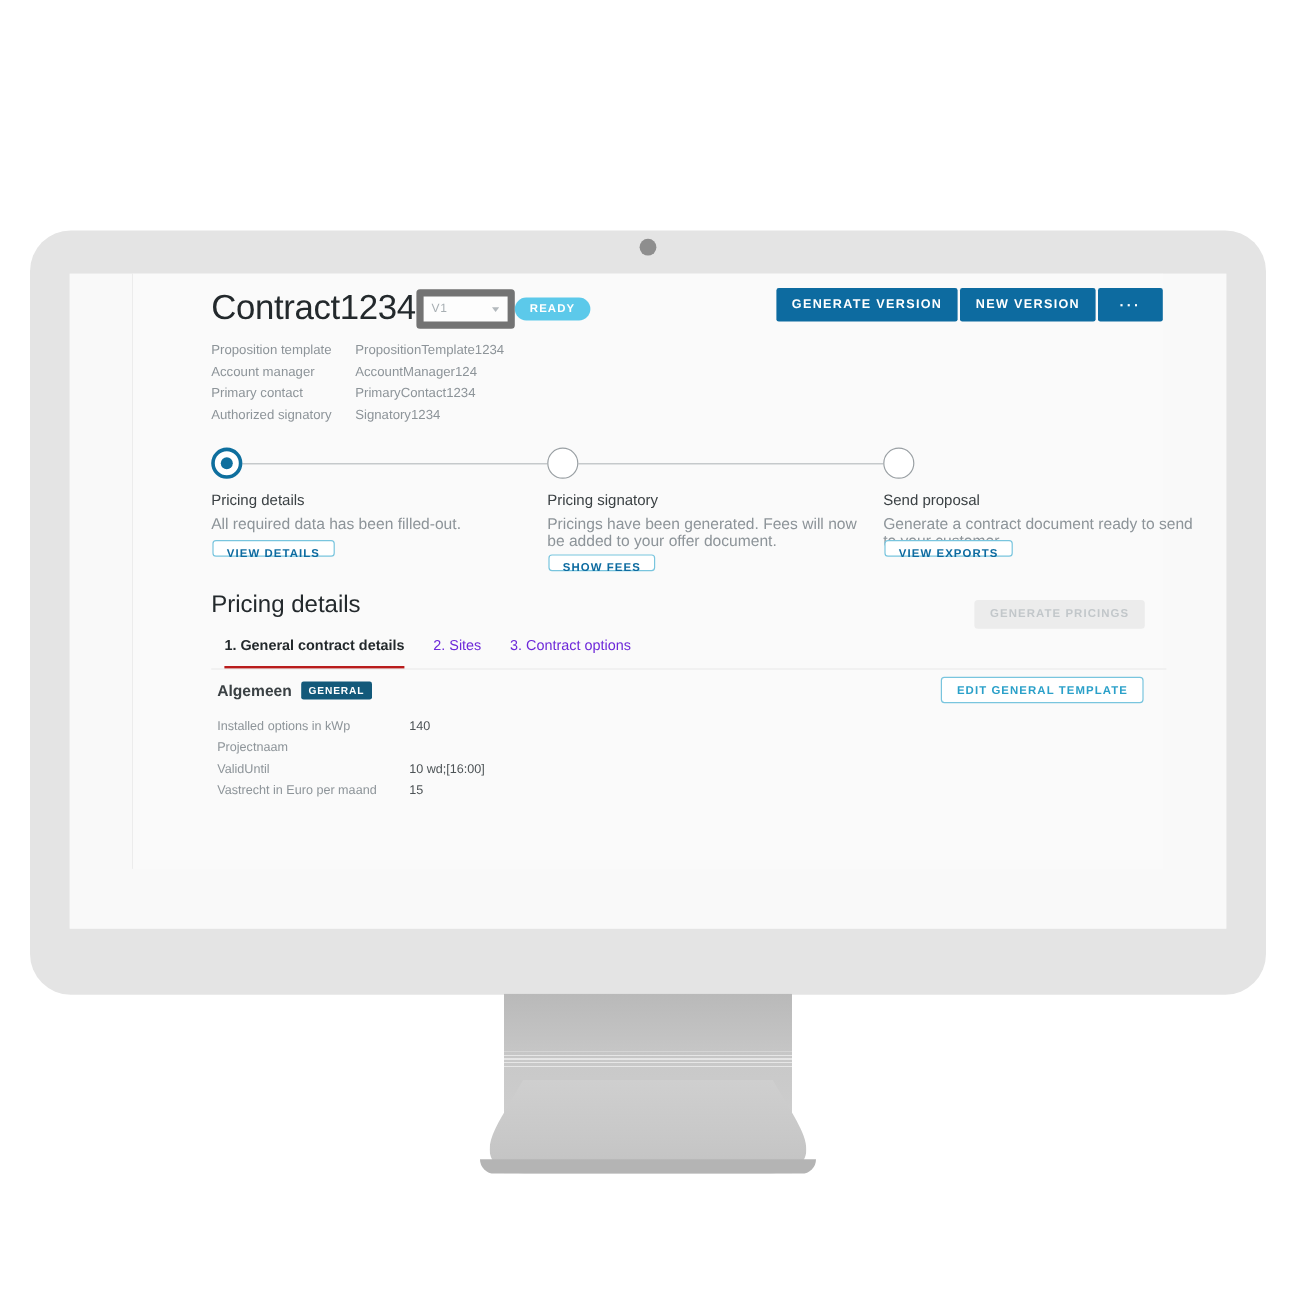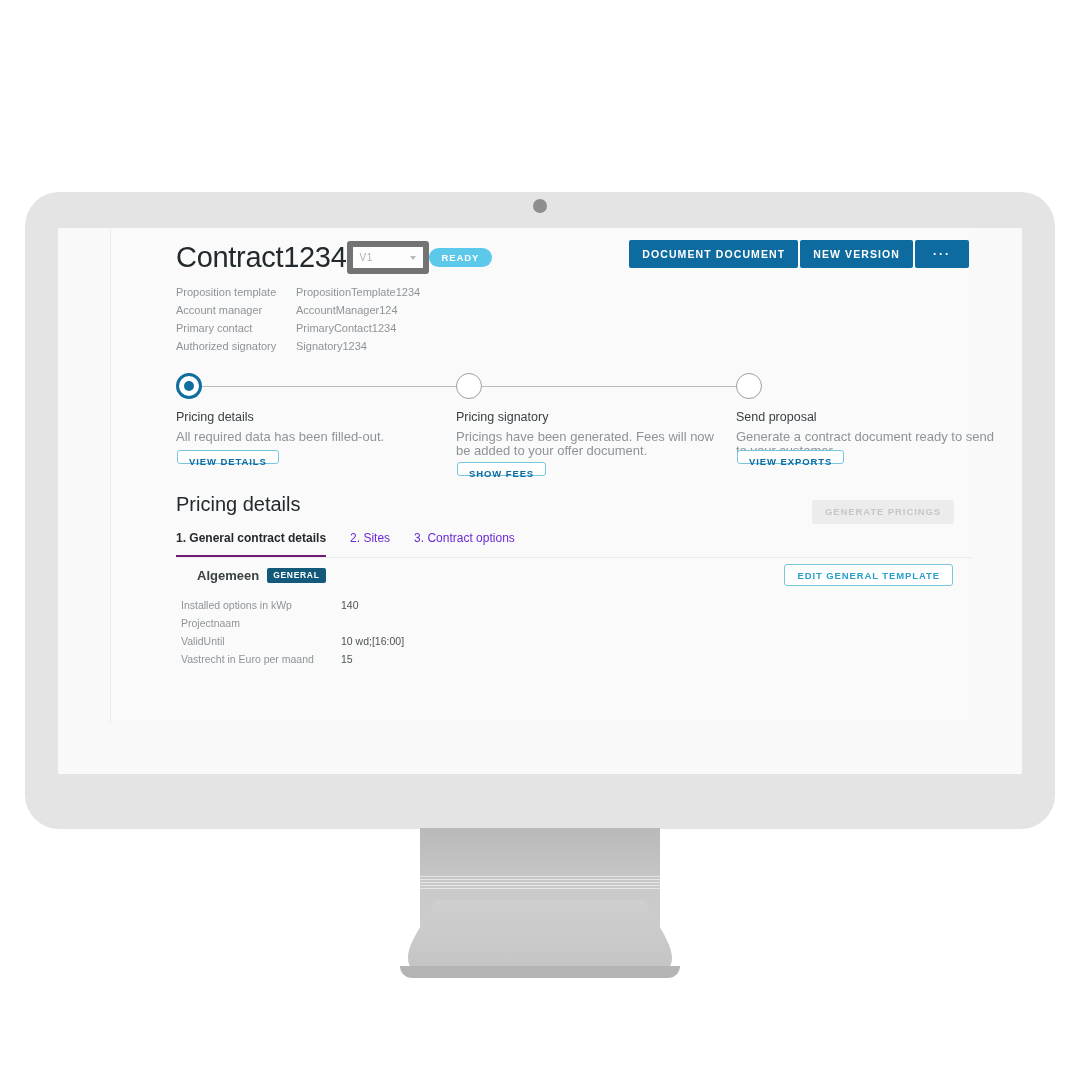--- a/index.html
+++ b/index.html
@@ -328,27 +328,28 @@
   .tab {
     font-size: 12px;
     color: #6d28d9;
     padding-bottom: 7px;
     cursor: pointer;
     white-space: nowrap;
   }
   .tab.active {
     color: #23292c;
     font-weight: 700;
-    border-bottom: 2px solid #701a75;
+    border-bottom: 2px solid #b91c1c;
+    margin-left: 11px;
   }
 
   
   .card-head {
     position: absolute;
-    left: 86px;
+    left: 70px;
     top: 340px;
     display: flex;
     align-items: flex-start;
     gap: 8px;
   }
   .card-head-title {
     font-size: 13px;
     font-weight: 700;
     color: #3b4144;
   }
@@ -415,21 +416,21 @@
         <div class="title-row">
           <div class="page-title">Contract1234</div>
           <div class="version-select">
             <span>V1</span>
             <span class="chev"></span>
           </div>
           <div class="ready-badge">READY</div>
         </div>
 
         <div class="actions">
-          <button class="btn-primary">DOCUMENT DOCUMENT</button>
+          <button class="btn-primary">GENERATE VERSION</button>
           <button class="btn-primary">NEW VERSION</button>
           <button class="btn-primary dots">···</button>
         </div>
 
         <div class="meta">
           <div class="meta-row">
             <div class="meta-label">Proposition template</div>
             <div class="meta-value">PropositionTemplate1234</div>
           </div>
           <div class="meta-row">

